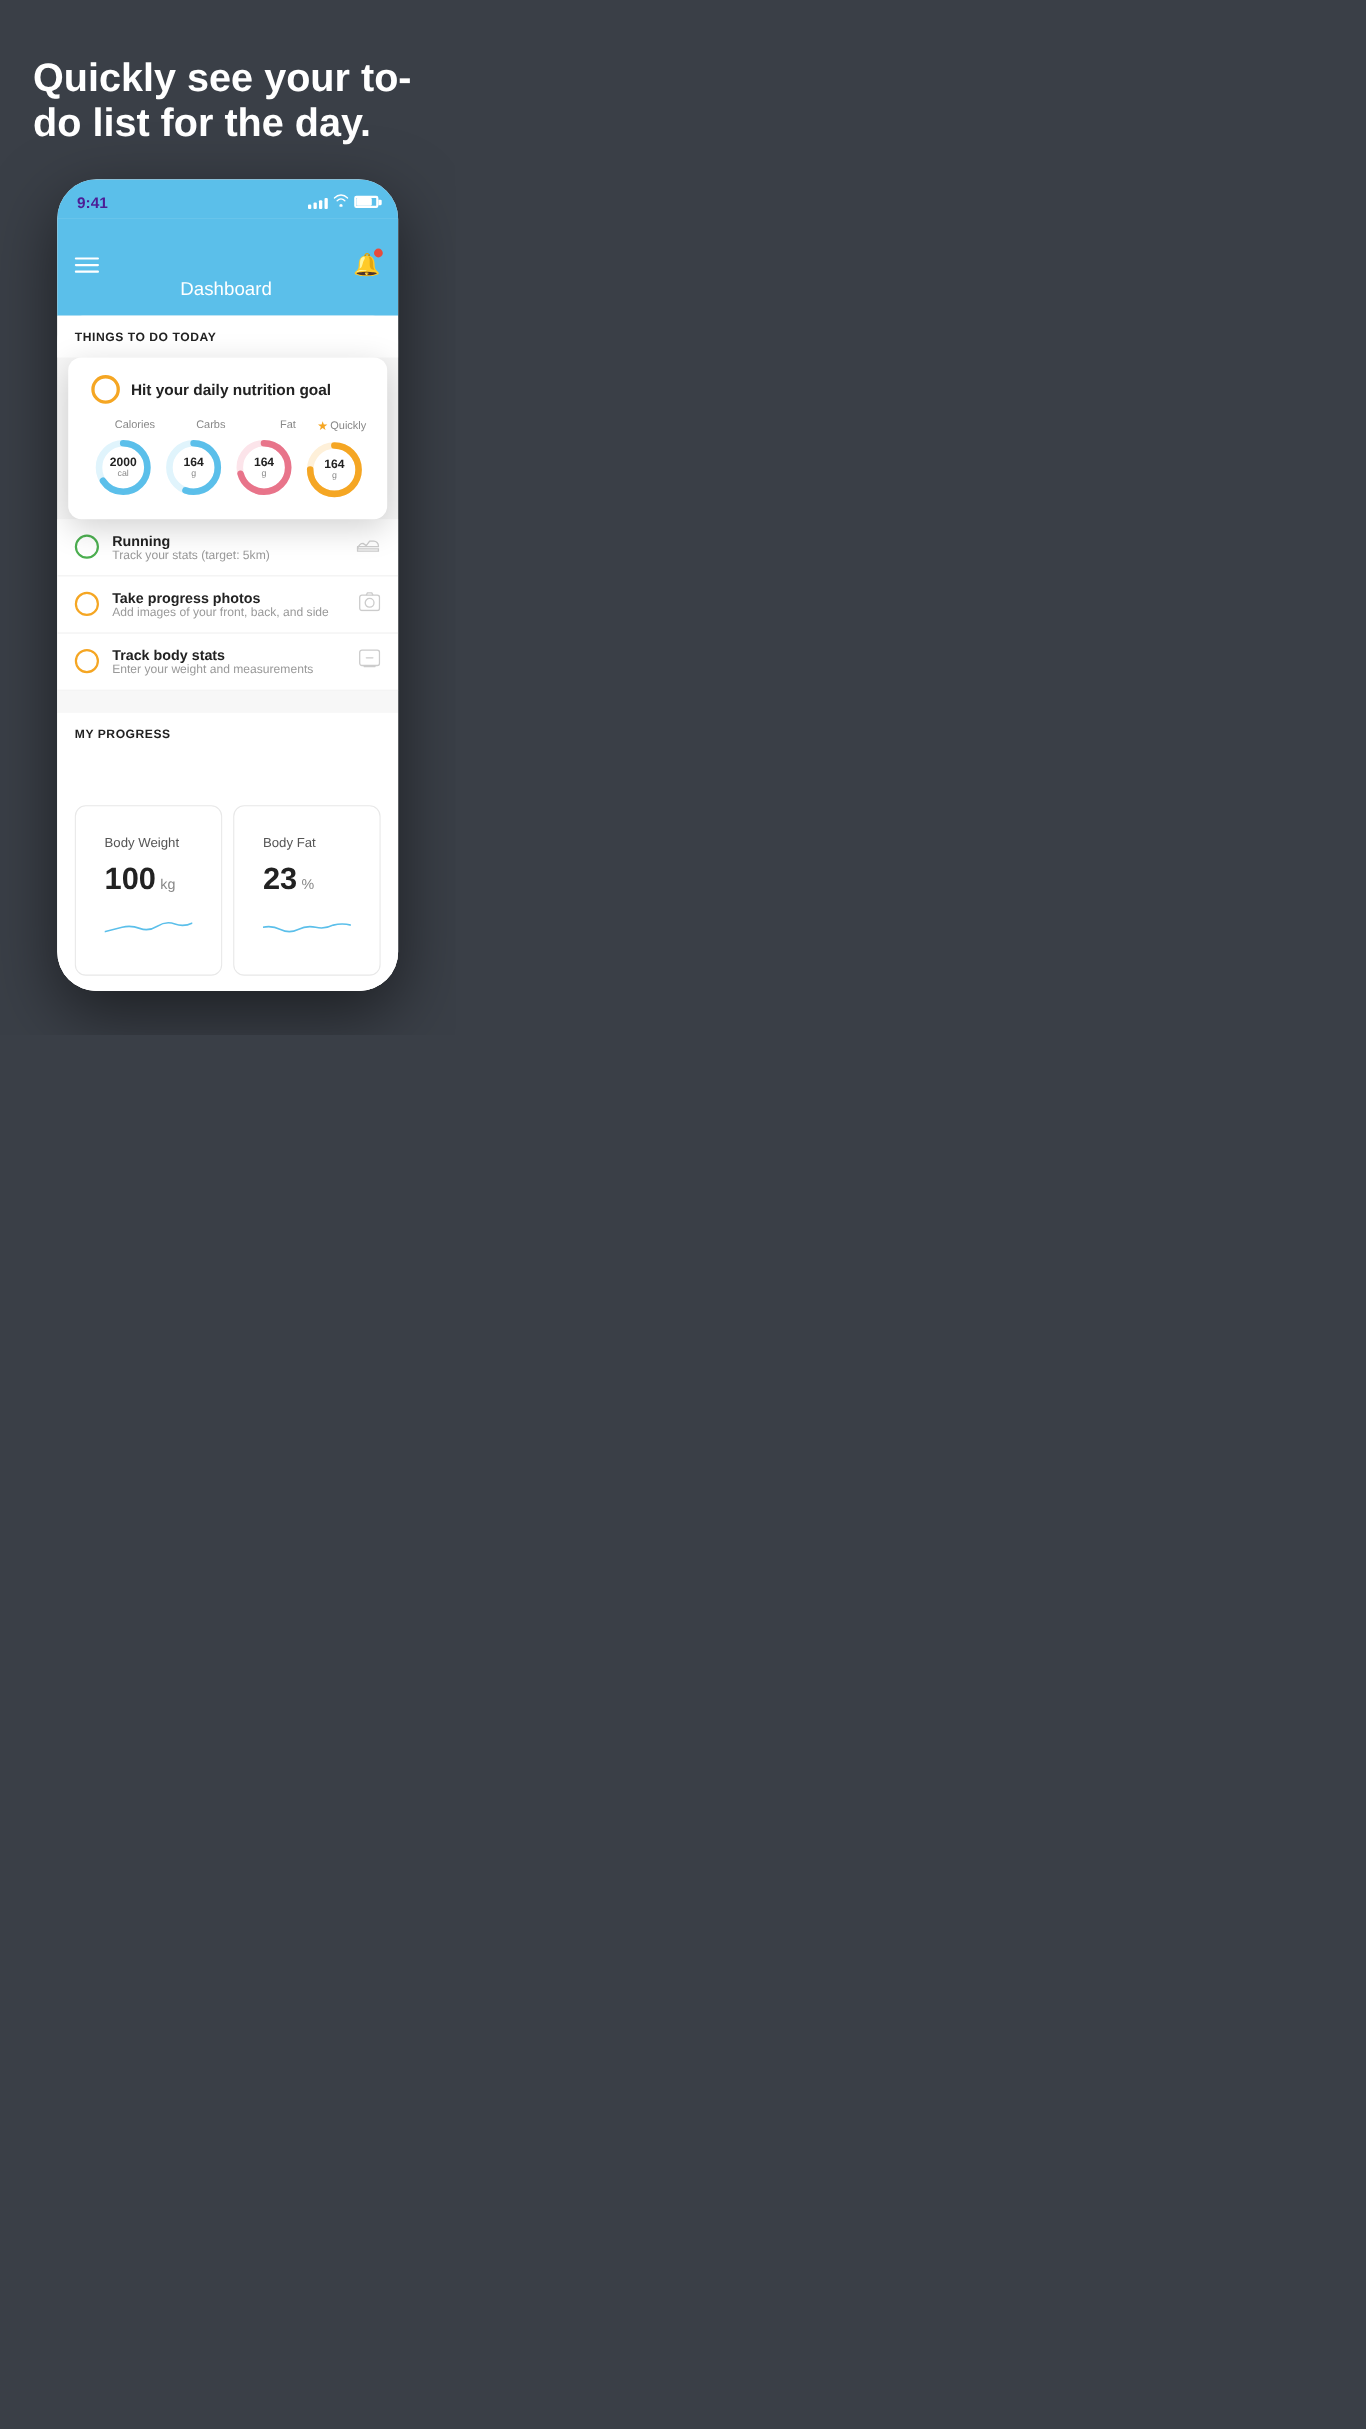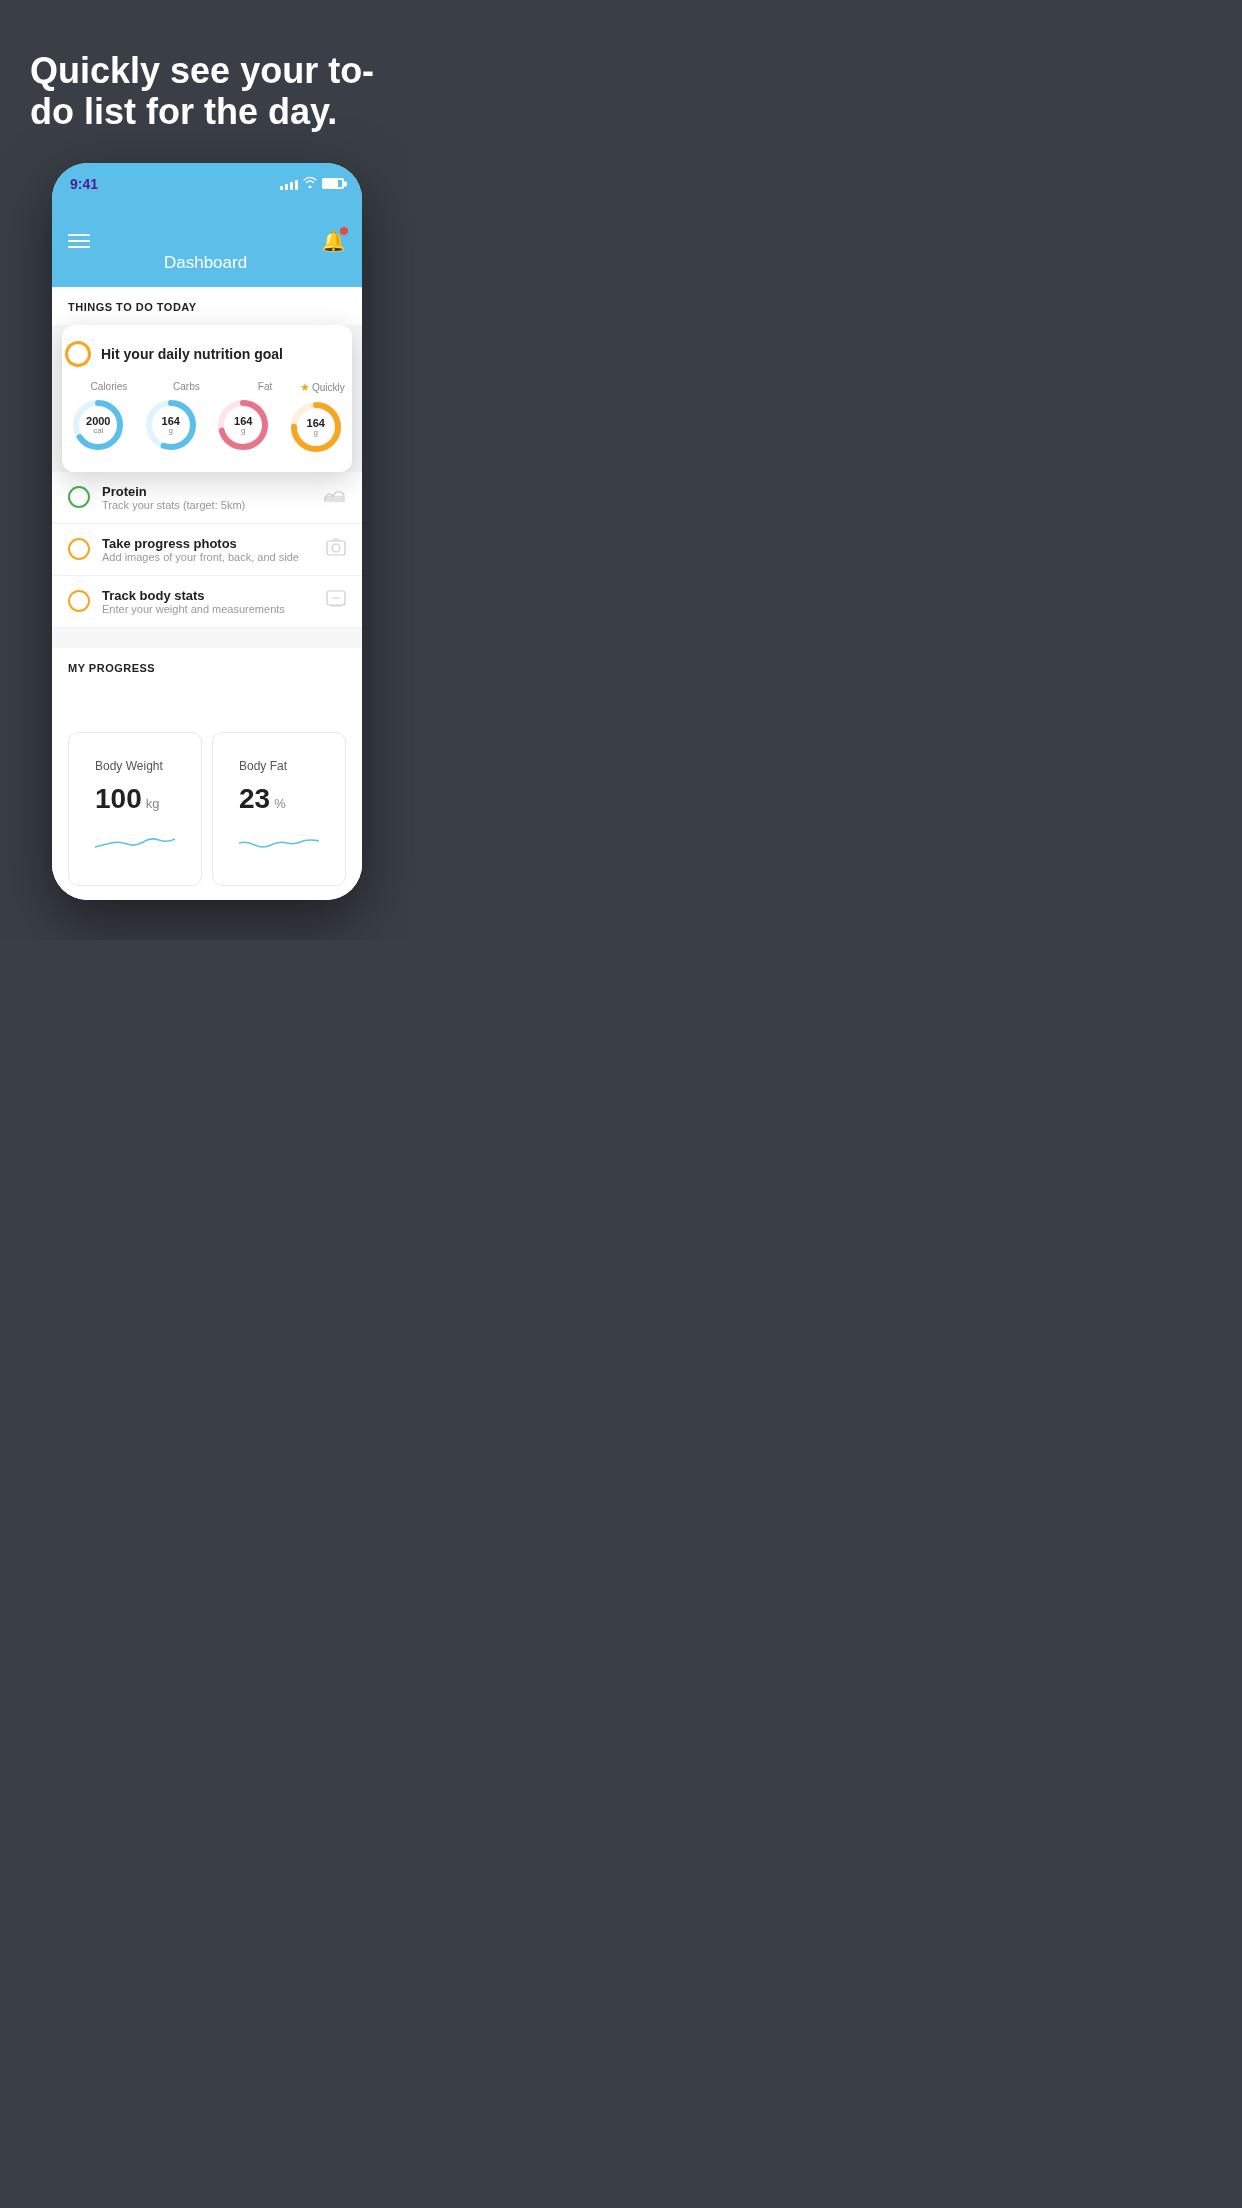--- a/index.html
+++ b/index.html
@@ -158,21 +158,21 @@
       font-size: 11px;
       font-weight: 800;
       color: #222;
       letter-spacing: 0.5px;
     }
 
     
     .nutrition-card {
       background: white;
       margin: 0 -2px;
-      padding: 16px 3px;
+      padding: 16px 21px;
       box-shadow: 0 8px 30px rgba(0,0,0,0.18);
       border-radius: 12px;
       position: relative;
       z-index: 10;
       margin: 0 10px;
     }
     .nutrition-card-header {
       display: flex;
       align-items: center;
       gap: 10px;
@@ -452,21 +452,21 @@
         </div>
 
       </div>
     </div>
 
     <div class="todo-list">
 
       <div class="todo-item">
         <div class="todo-circle green"></div>
         <div class="todo-text">
-          <div class="todo-name">Protein</div>
+          <div class="todo-name">Running</div>
           <div class="todo-sub">Track your stats (target: 5km)</div>
         </div>
         <div class="todo-icon">
           <svg width="22" height="16" viewBox="0 0 22 16" fill="none">
             <path d="M1 12c1-3 3-5 5-5l3 2 3-4h4c2 0 4 2 4 4v1H1v2z" stroke="#ccc" stroke-width="1.2" fill="none" stroke-linejoin="round"></path>
             <path d="M1 12h19v2H1z" stroke="#ccc" stroke-width="1.2" fill="none"></path>
           </svg>
         </div>
       </div>
 

